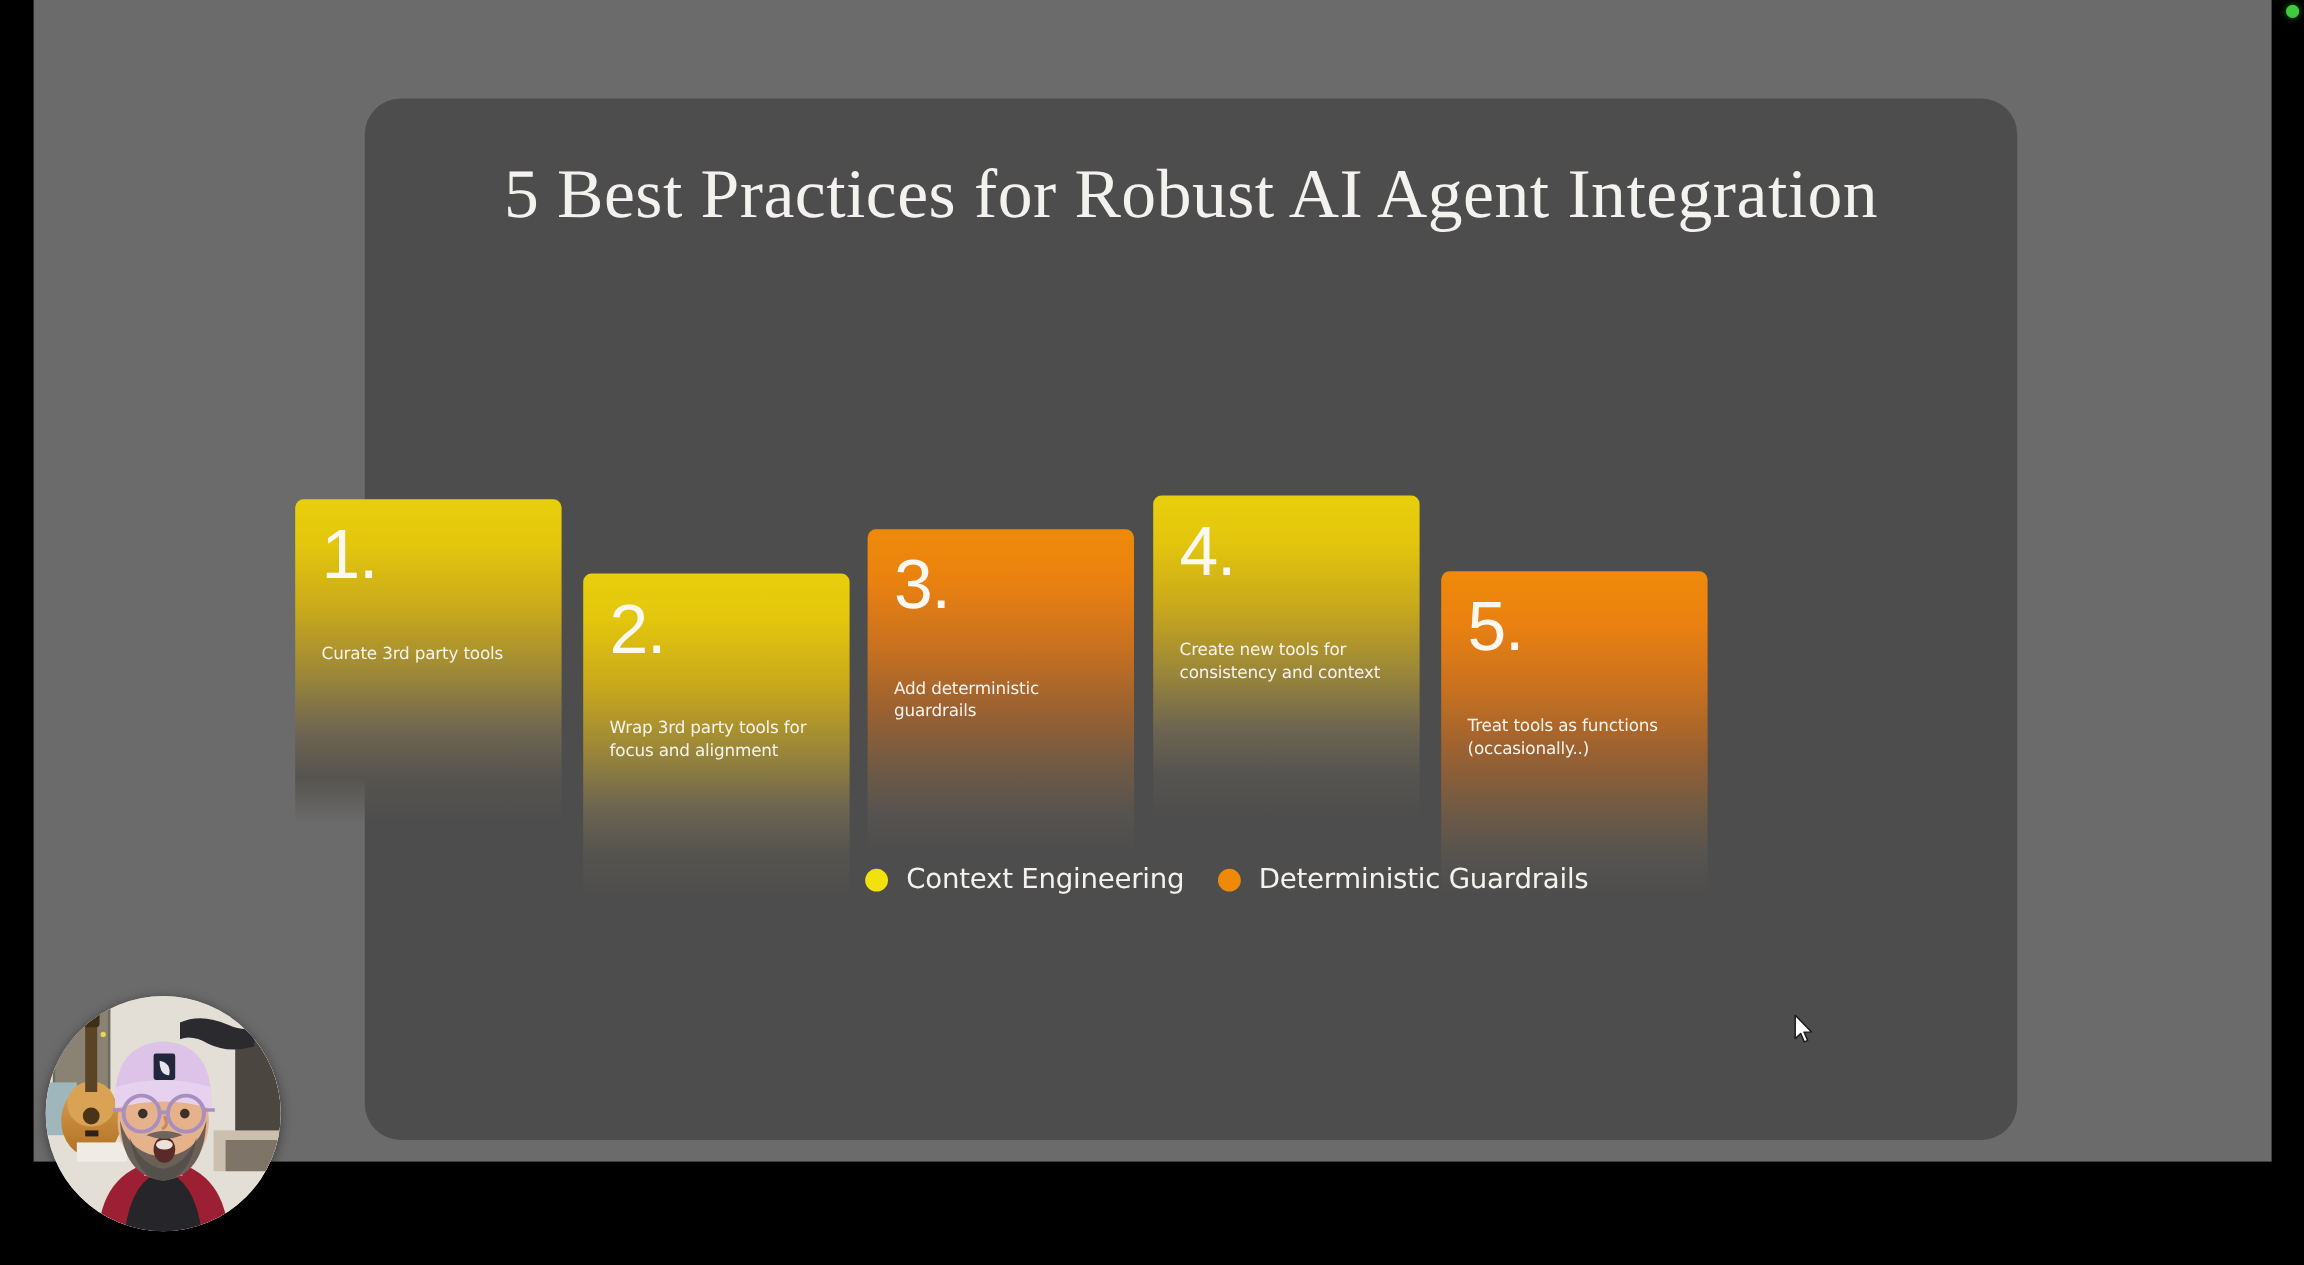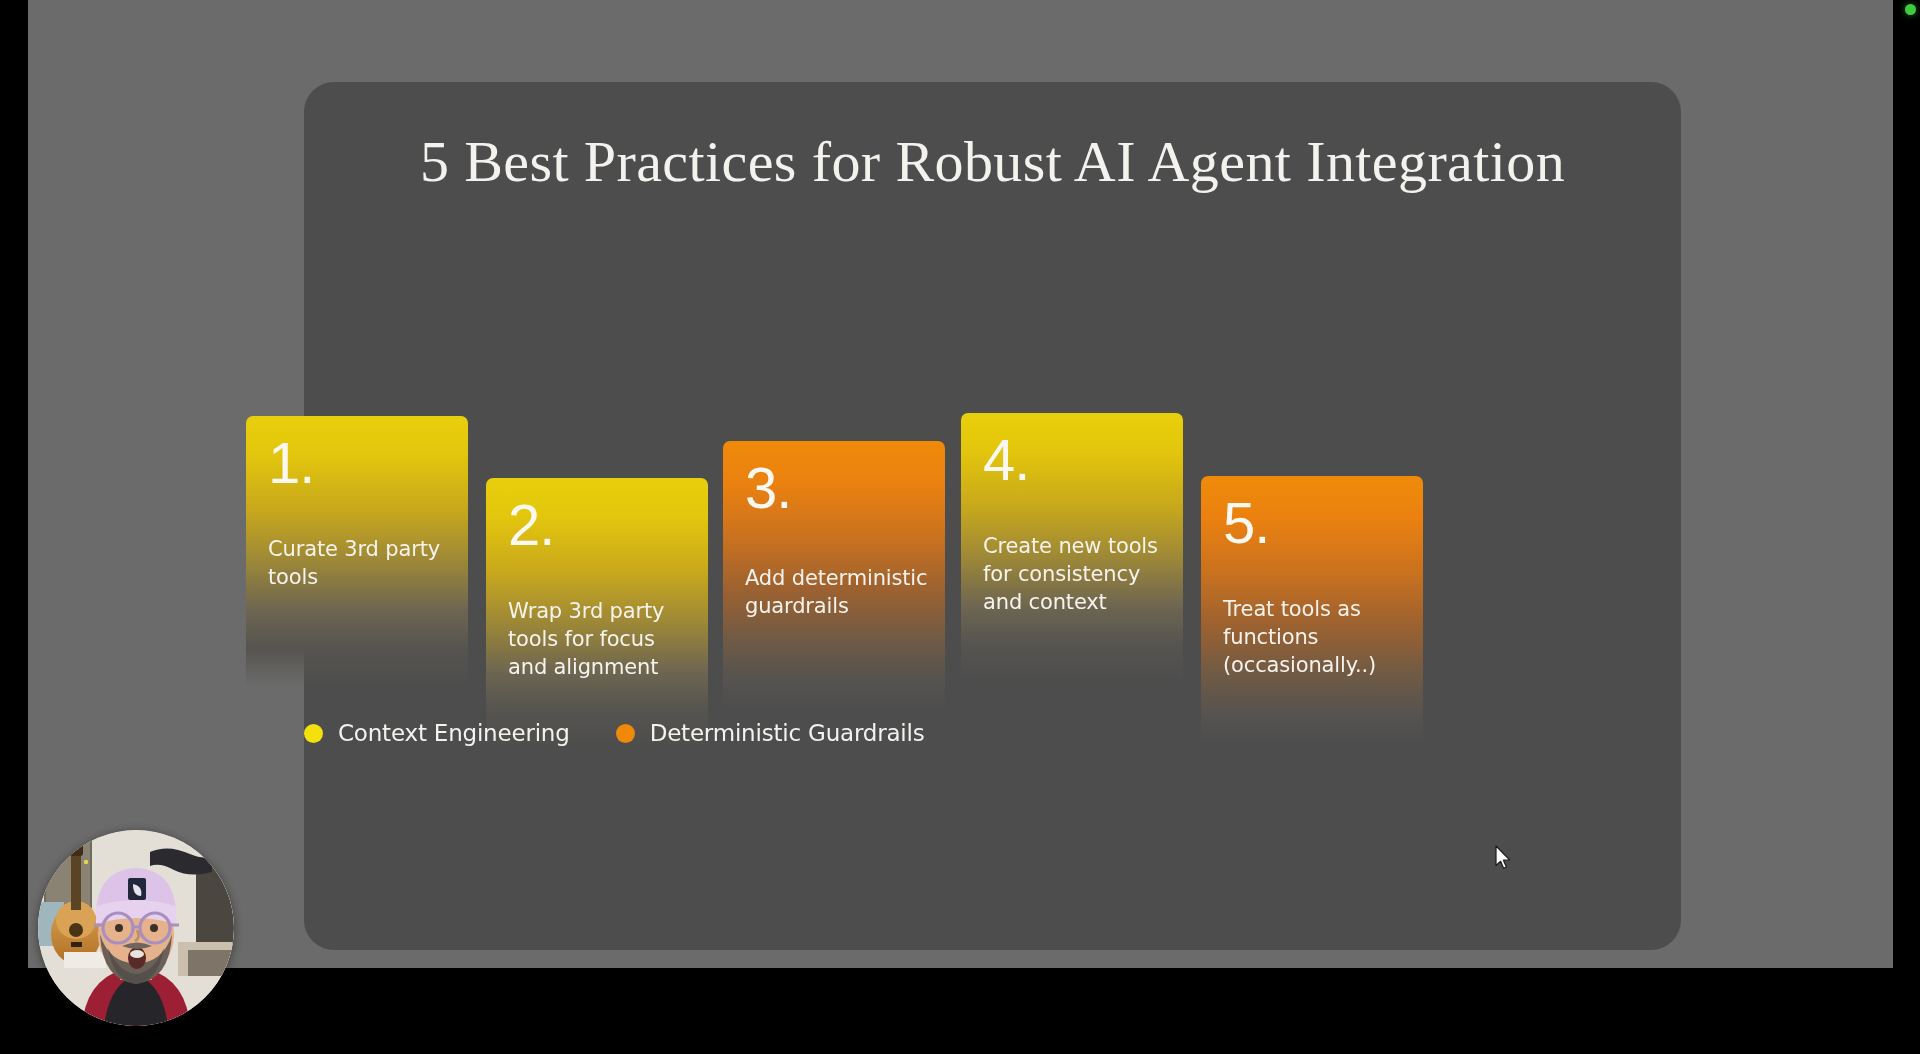--- a/index.html
+++ b/index.html
@@ -148,21 +148,21 @@
     color: #fbf8f2;
     line-height: 1;
     letter-spacing: -1px;
   }
 
   .card-desc {
     position: absolute;
     left: 22px;
     right: 16px;
     font-family: "DejaVu Sans", sans-serif;
-    font-size: 21px;
+    font-size: 14px;
     font-weight: 400;
     color: #f6f3ef;
     line-height: 1.33;
     letter-spacing: -.15px;
   }
 
   
   #card-1 { left: -58px; top: 334px; height: 270px; }
   #card-1 .card-desc { top: 120px; }
 
@@ -178,22 +178,24 @@
   #card-5 { left: 897px; top: 394px; height: 270px; }
   #card-5 .card-desc { top: 120px; }
 
   
   .legend {
     position: absolute;
     left: 0;
     top: 638px;
     width: 100%;
     display: flex;
+    justify-content: center;
     align-items: center;
-    gap: 46px;
+    gap: 28px;
+    padding-left: 30px;
   }
   .legend-item {
     display: flex;
     align-items: center;
     gap: 15px;
   }
   .legend-dot {
     width: 19px;
     height: 19px;
     border-radius: 50%;

